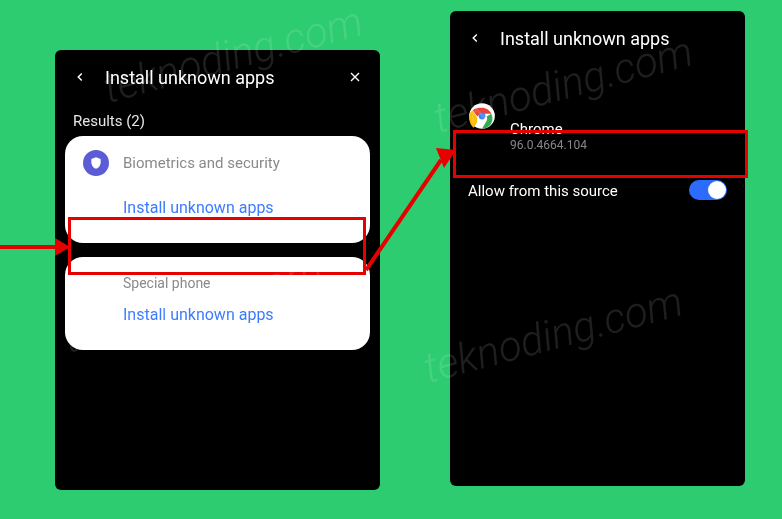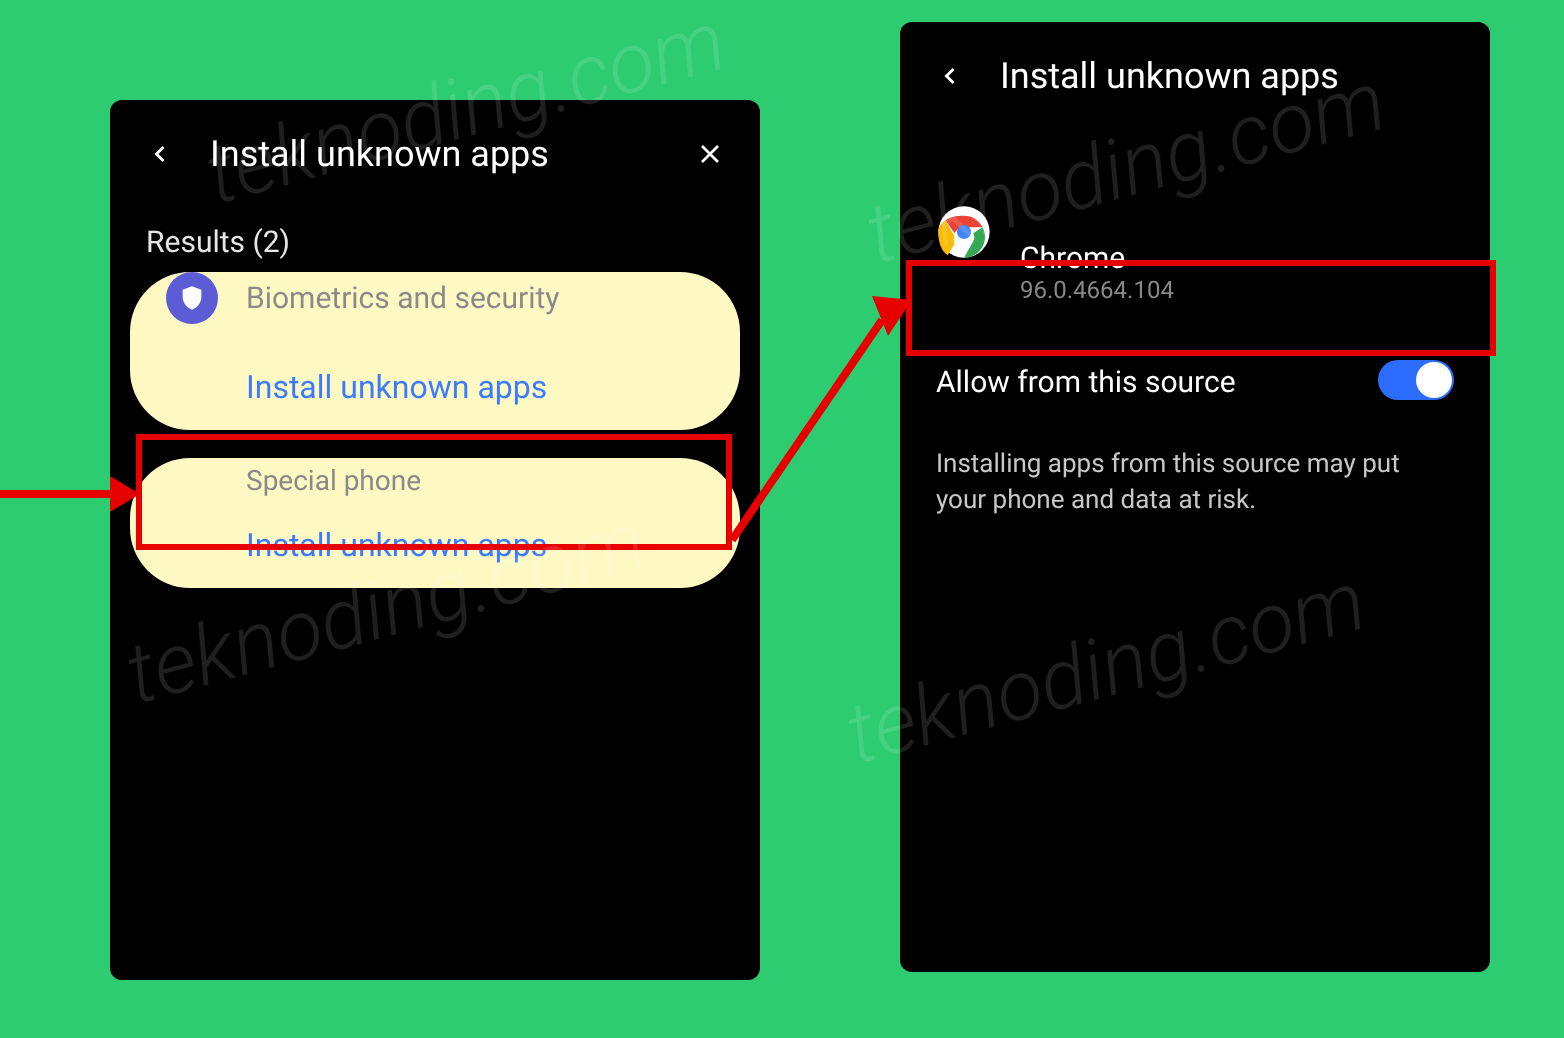--- a/index.html
+++ b/index.html
@@ -54,24 +54,24 @@
       width: 22px; height: 22px;
       display: flex; align-items: center; justify-content: center;
       cursor: pointer;
     }
     .results-text {
       color: #e6e6e6;
       font-size: 15px;
       padding: 8px 18px 6px;
     }
     .card {
-      background: #fef9c3;
-      border-radius: 30px;
+      background: #ffffff;
+      border-radius: 18px;
       margin: 0 10px 14px;
-      padding: 0 8px;
+      padding: 14px 8px;
     }
     .card-header {
       display: flex;
       align-items: center;
       padding: 0 10px 10px;
     }
     .circle-icon {
       width: 26px; height: 26px;
       border-radius: 50%;
       display: flex; align-items: center; justify-content: center;
@@ -211,21 +211,20 @@
       <div class="app-name">Chrome</div>
       <div class="app-ver">96.0.4664.104</div>
     </div>
   </div>
   <div class="toggle-row">
     <div class="toggle-label">Allow from this source</div>
     <div class="toggle">
       <div class="toggle-knob"></div>
     </div>
   </div>
-  <div class="warning">Installing apps from this source may put your phone and data at risk.</div>
 </div>
 
 <div class="highlight-box hl-left"></div>
 <div class="highlight-box hl-right"></div>
 
 <svg class="arrow arrow-left" viewBox="0 0 70 30">
   <line x1="0" y1="15" x2="55" y2="15" stroke="#e60000" stroke-width="4"></line>
   <polygon points="55,6 70,15 55,24" fill="#e60000"></polygon>
 </svg>
 <svg class="arrow arrow-mid" viewBox="0 0 90 135">

